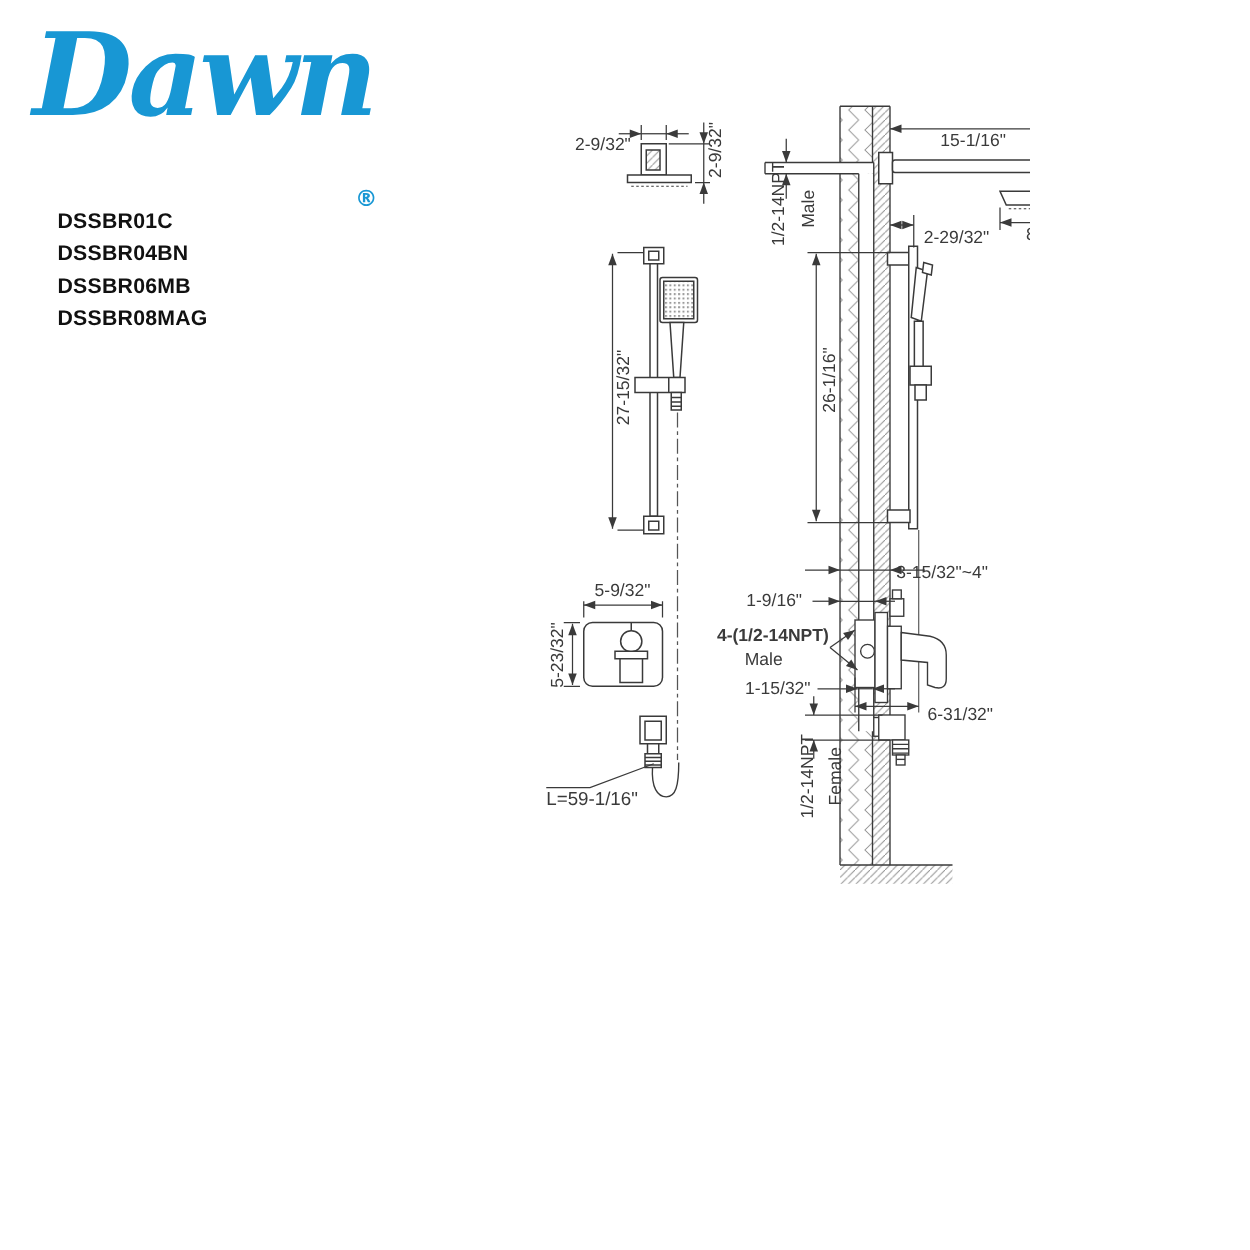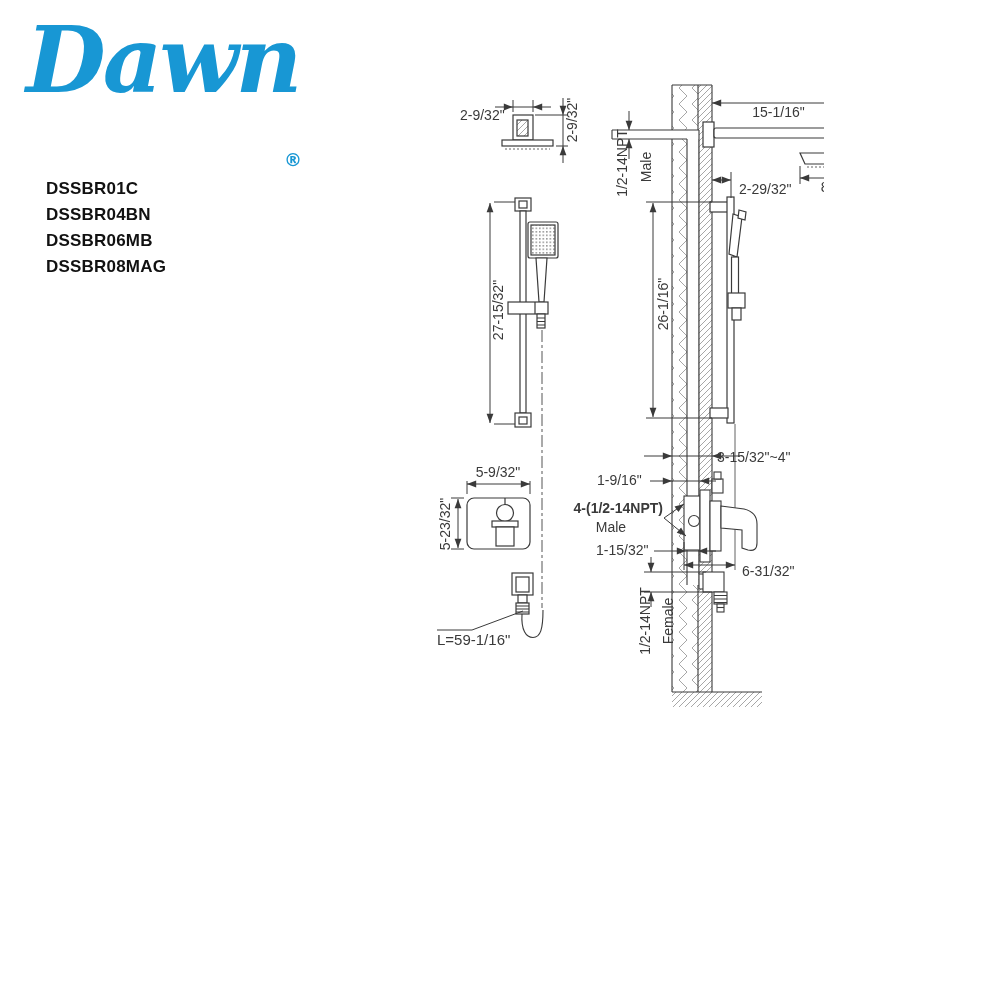--- a/index.html
+++ b/index.html
@@ -10,21 +10,21 @@
   .lab.ctr{text-align:center;}
   .lab.rgt{text-align:right;font-weight:bold;}
   .vlab{position:absolute;font-size:14px;line-height:16px;color:#3a3a3a;white-space:nowrap;
         transform:translate(-50%,-50%) rotate(-90deg);}
   #logo{position:absolute;left:26px;top:0px;color:#1897d4;
         font-family:"DejaVu Serif","Liberation Serif",serif;
         font-style:italic;font-weight:bold;font-size:92px;line-height:120px;letter-spacing:-3px;}
   #logo-mark{position:absolute;left:258px;top:100px;color:#1897d4;font-size:18px;
         font-family:"DejaVu Sans",sans-serif;font-style:normal;}
   #models{position:absolute;left:46px;top:164px;font-weight:bold;color:#111;
-          font-size:17px;line-height:26px;letter-spacing:0.2px;margin-top:12px;}
+          font-size:17px;line-height:26px;letter-spacing:0.2px;}
 </style>
 </head>
 <body>
 
 <div id="stage">
 
   <svg width="1000" height="1000" viewBox="0 0 1000 1000">
     <defs>
       <marker id="arr" markerWidth="11" markerHeight="9" refX="9.6" refY="4" orient="auto-start-reverse" markerUnits="userSpaceOnUse">
         <path d="M0.4,0.6 L9.6,4 L0.4,7.4 z" fill="#3a3a3a"></path>

